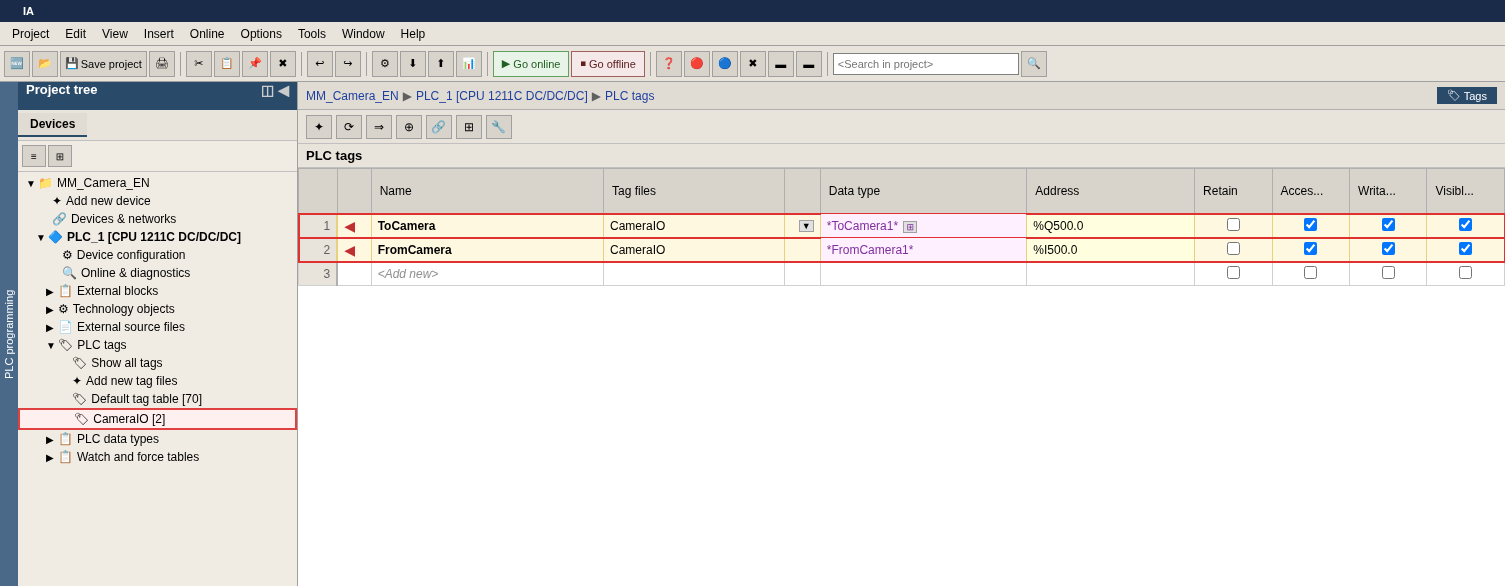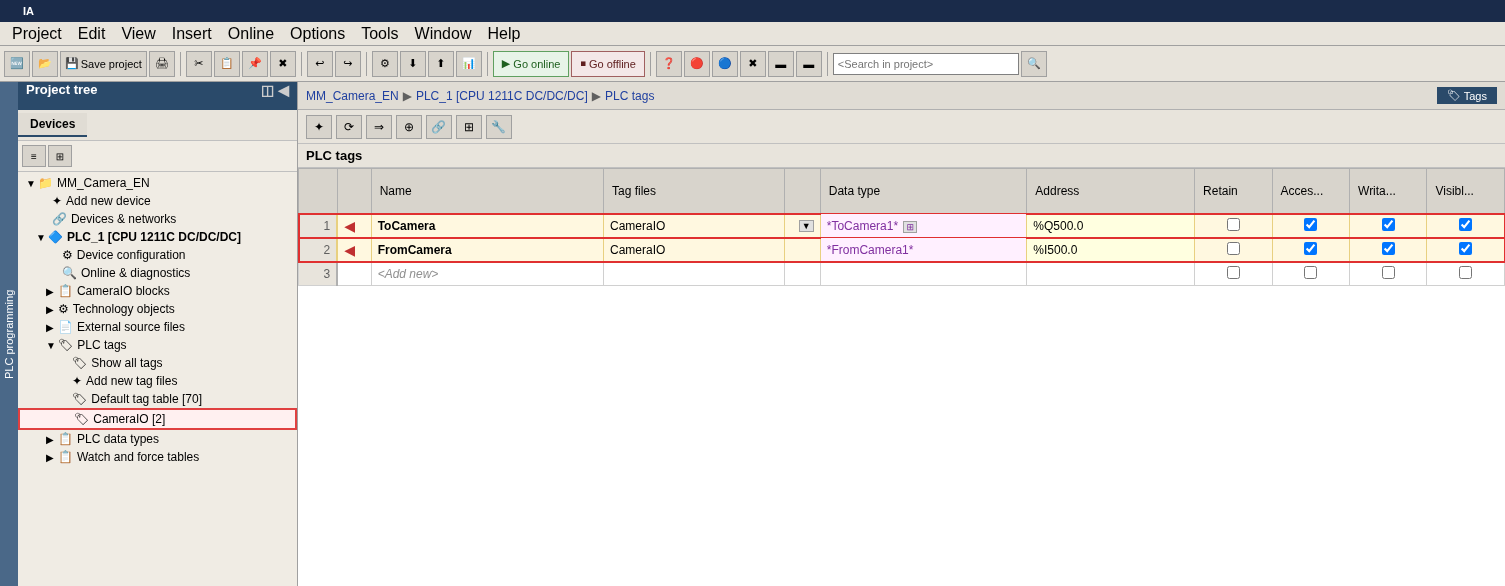--- a/index.html
+++ b/index.html
@@ -4,21 +4,21 @@
   <style>
     * { margin: 0; padding: 0; box-sizing: border-box; }
     body { font-family: 'Segoe UI', Tahoma, Geneva, Verdana, sans-serif; font-size: 12px; background: #d4d0c8; width: 1505px; height: 586px; overflow: hidden; }
 
     
     #title-bar { background: #1a2b4a; color: white; height: 22px; display: flex; align-items: center; padding: 0 8px; font-size: 12px; }
     #title-bar .siemens-logo { margin-right: 6px; font-weight: bold; font-size: 11px; padding-left: 15px; }
 
     
     #menu-bar { background: #e8e4dc; height: 24px; display: flex; align-items: center; padding: 0 4px; border-bottom: 1px solid #a0a0a0; }
-    #menu-bar span { padding: 2px 8px; cursor: pointer; font-size: 16px; }
+    #menu-bar span { padding: 2px 8px; cursor: pointer; font-size: 12px; }
 
     
     #toolbar { background: #e8e4dc; height: 36px; display: flex; align-items: center; padding: 0 4px; border-bottom: 1px solid #a0a0a0; gap: 2px; }
     .tb-btn { background: #d8d4cc; border: 1px solid #a0a0a0; height: 26px; min-width: 26px; display: flex; align-items: center; justify-content: center; cursor: pointer; font-size: 11px; padding: 0 4px; }
     .tb-sep { width: 1px; height: 24px; background: #a0a0a0; margin: 0 3px; }
     .tb-search { border: 1px solid #808080; height: 22px; width: 186px; padding: 0 4px; font-size: 11px; background: white; }
     .go-online { background: #e8f4e8; border: 1px solid #60a060; color: #206020; padding: 0 8px; height: 26px; cursor: pointer; font-size: 11px; display: flex; align-items: center; gap: 3px; }
     .go-offline { background: #f4e8e8; border: 1px solid #a06060; color: #602020; padding: 0 8px; height: 26px; cursor: pointer; font-size: 11px; display: flex; align-items: center; gap: 3px; }
 
     
@@ -192,21 +192,21 @@
         <span class="indent" style="width:28px"></span>
         <span class="tree-arrow">&nbsp;</span>
         <span class="icon">🔍</span>
         <span class="label">Online &amp; diagnostics</span>
       </div>
 
       <div class="tree-item">
         <span class="indent" style="width:24px"></span>
         <span class="tree-arrow">▶</span>
         <span class="icon">📋</span>
-        <span class="label">CameraIO blocks</span>
+        <span class="label">External blocks</span>
       </div>
 
       <div class="tree-item">
         <span class="indent" style="width:24px"></span>
         <span class="tree-arrow">▶</span>
         <span class="icon">⚙</span>
         <span class="label">Technology objects</span>
       </div>
 
       <div class="tree-item">

